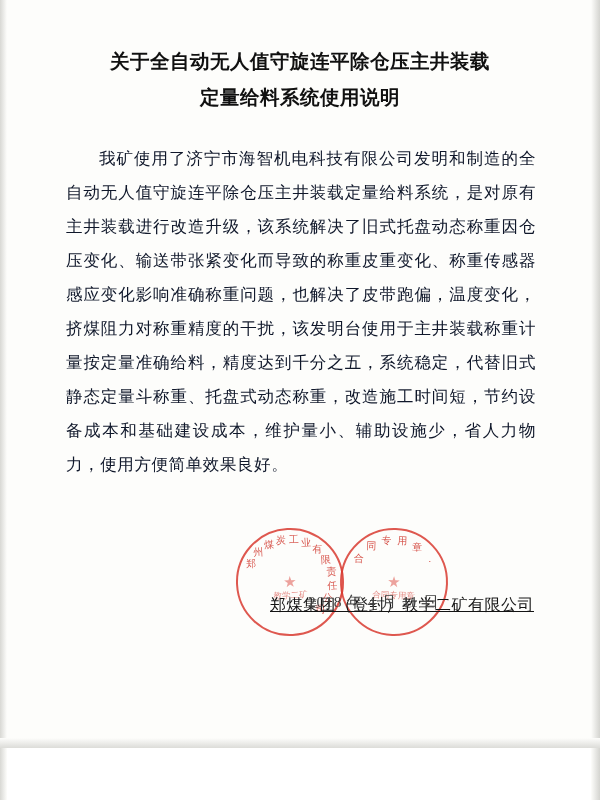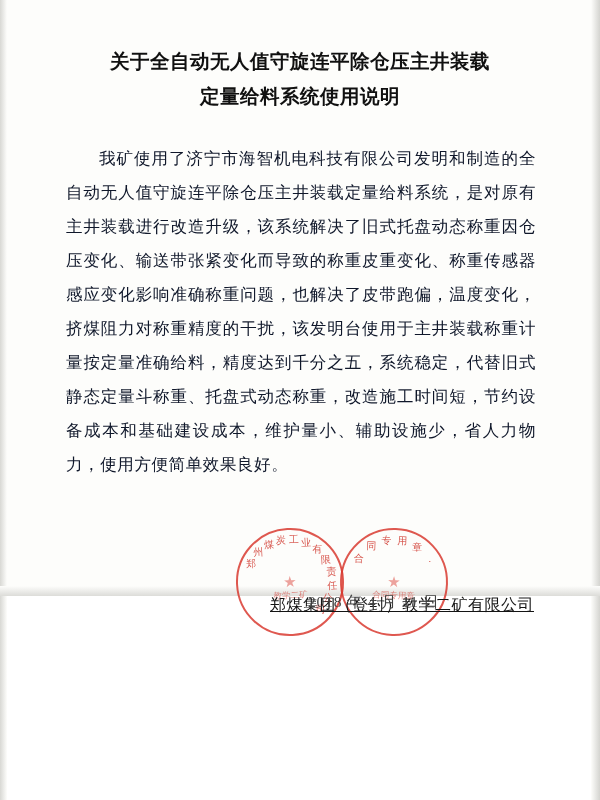--- a/index.html
+++ b/index.html
@@ -10,21 +10,21 @@
     width: 600px;
     height: 800px;
     background: #ffffff;
     font-family: "Liberation Serif", "DejaVu Serif", serif;
     color: #1a1a1a;
     overflow: hidden;
   }
   .page {
     position: relative;
     width: 600px;
-    height: 596px;
+    height: 748px;
     background: #fdfdfb;
     box-sizing: border-box;
   }
   
   .scan-edge-left {
     position: absolute;
     top: 0; left: 0;
     width: 7px; height: 800px;
     background: linear-gradient(to right, #d8d8d4, #fdfdfb);
   }
@@ -47,21 +47,20 @@
     width: 480px;
     text-align: center;
     font-size: 19.5px;
     font-weight: bold;
     line-height: 36px;
     letter-spacing: 0.5px;
     color: #101010;
   }
   .doc-title .line2 {
     display: block;
-    font-family: Liberation Mono, monospace;
   }
   .doc-body {
     position: absolute;
     top: 142px;
     left: 66px;
     width: 470px;
     font-size: 16.5px;
     line-height: 34px;
     text-align: justify;
     text-justify: inter-character;

